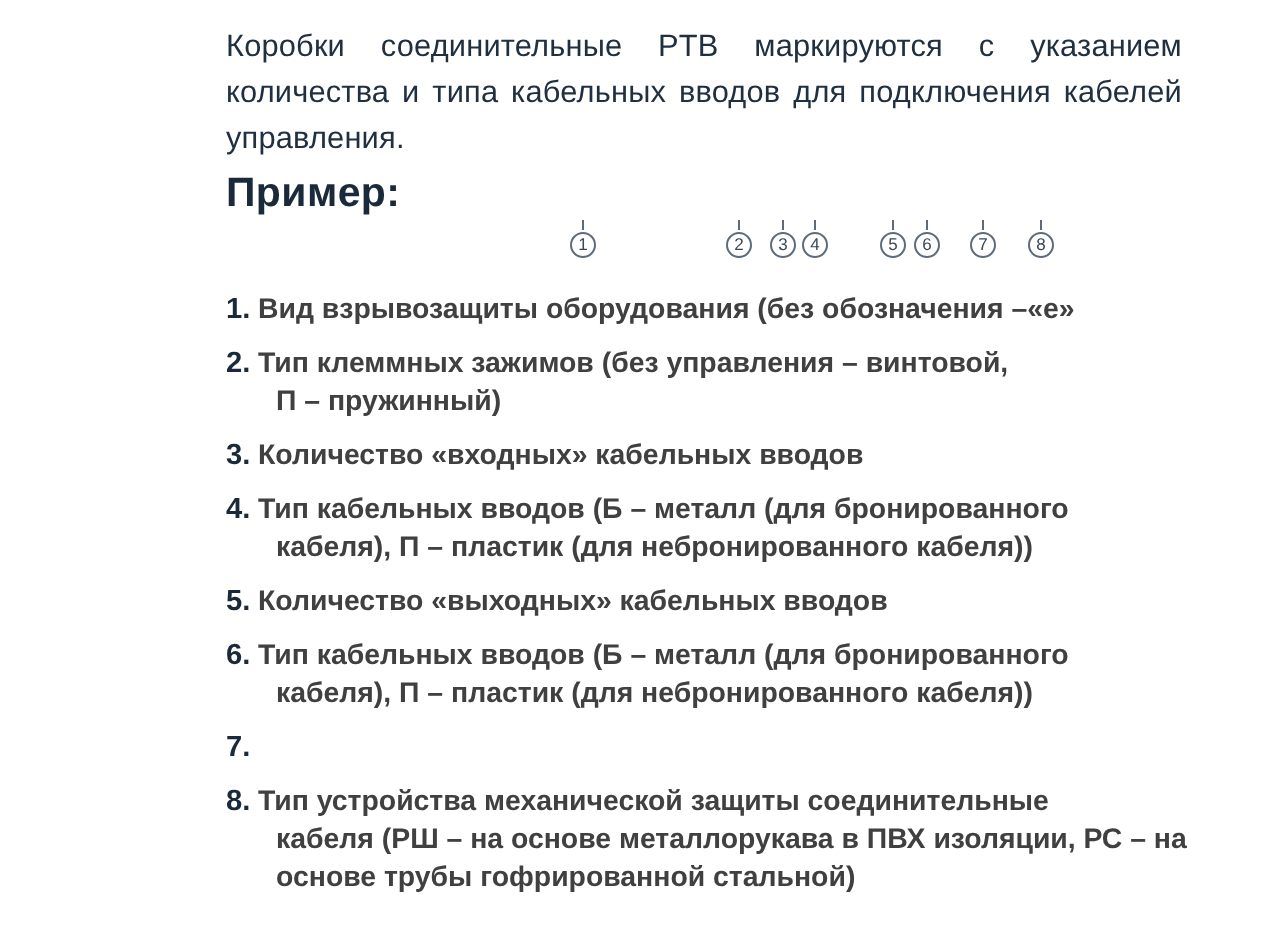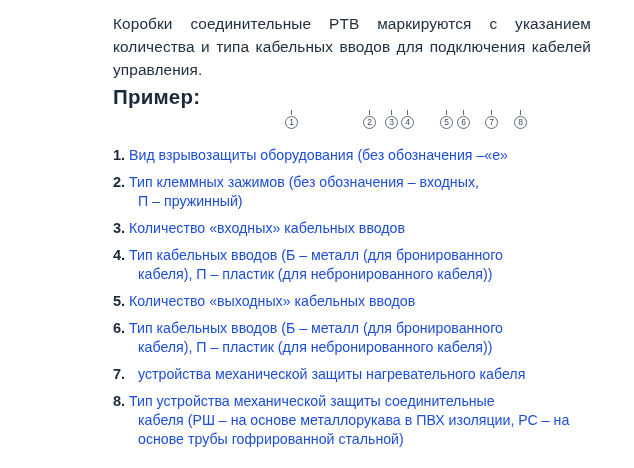--- a/index.html
+++ b/index.html
@@ -94,22 +94,23 @@
     font-weight: bold;
     font-size: 14.6px;
     line-height: 19px;
     color: #1b2a3a;
     width: 16px;
     flex: 0 0 16px;
   }
   .txt {
     font-size: 14.2px;
     line-height: 19px;
-    color: #1d4ed8;
+    color: #404040;
     flex: 1;
+    font-weight: bold;
   }
   .txt .cont {
     display: block;
     padding-left: 9px;
   }
 </style>
 </head>
 <body>
 
 <div class="page">
@@ -160,21 +161,21 @@
     <div class="item">
       <div class="num">1.</div>
       <div class="txt">
         <span>Вид взрывозащиты оборудования (без обозначения –«е»</span>
       </div>
     </div>
 
     <div class="item">
       <div class="num">2.</div>
       <div class="txt">
-        <span>Тип клеммных зажимов (без обозначения – входных,</span>
+        <span>Тип клеммных зажимов (без управления – винтовой,</span>
         <span class="cont">П – пружинный)</span>
       </div>
     </div>
 
     <div class="item">
       <div class="num">3.</div>
       <div class="txt">
         <span>Количество «входных» кабельных вводов</span>
       </div>
     </div>
@@ -198,21 +199,20 @@
       <div class="num">6.</div>
       <div class="txt">
         <span>Тип кабельных вводов (Б – металл (для бронированного</span>
         <span class="cont">кабеля), П – пластик (для небронированного кабеля))</span>
       </div>
     </div>
 
     <div class="item">
       <div class="num">7.</div>
       <div class="txt">
-        <span class="cont">устройства механической защиты нагревательного кабеля</span>
       </div>
     </div>
 
     <div class="item">
       <div class="num">8.</div>
       <div class="txt">
         <span>Тип устройства механической защиты соединительные</span>
         <span class="cont">кабеля (РШ – на основе металлорукава в ПВХ изоляции, РС – на основе трубы гофрированной стальной)</span>
       </div>
     </div>

